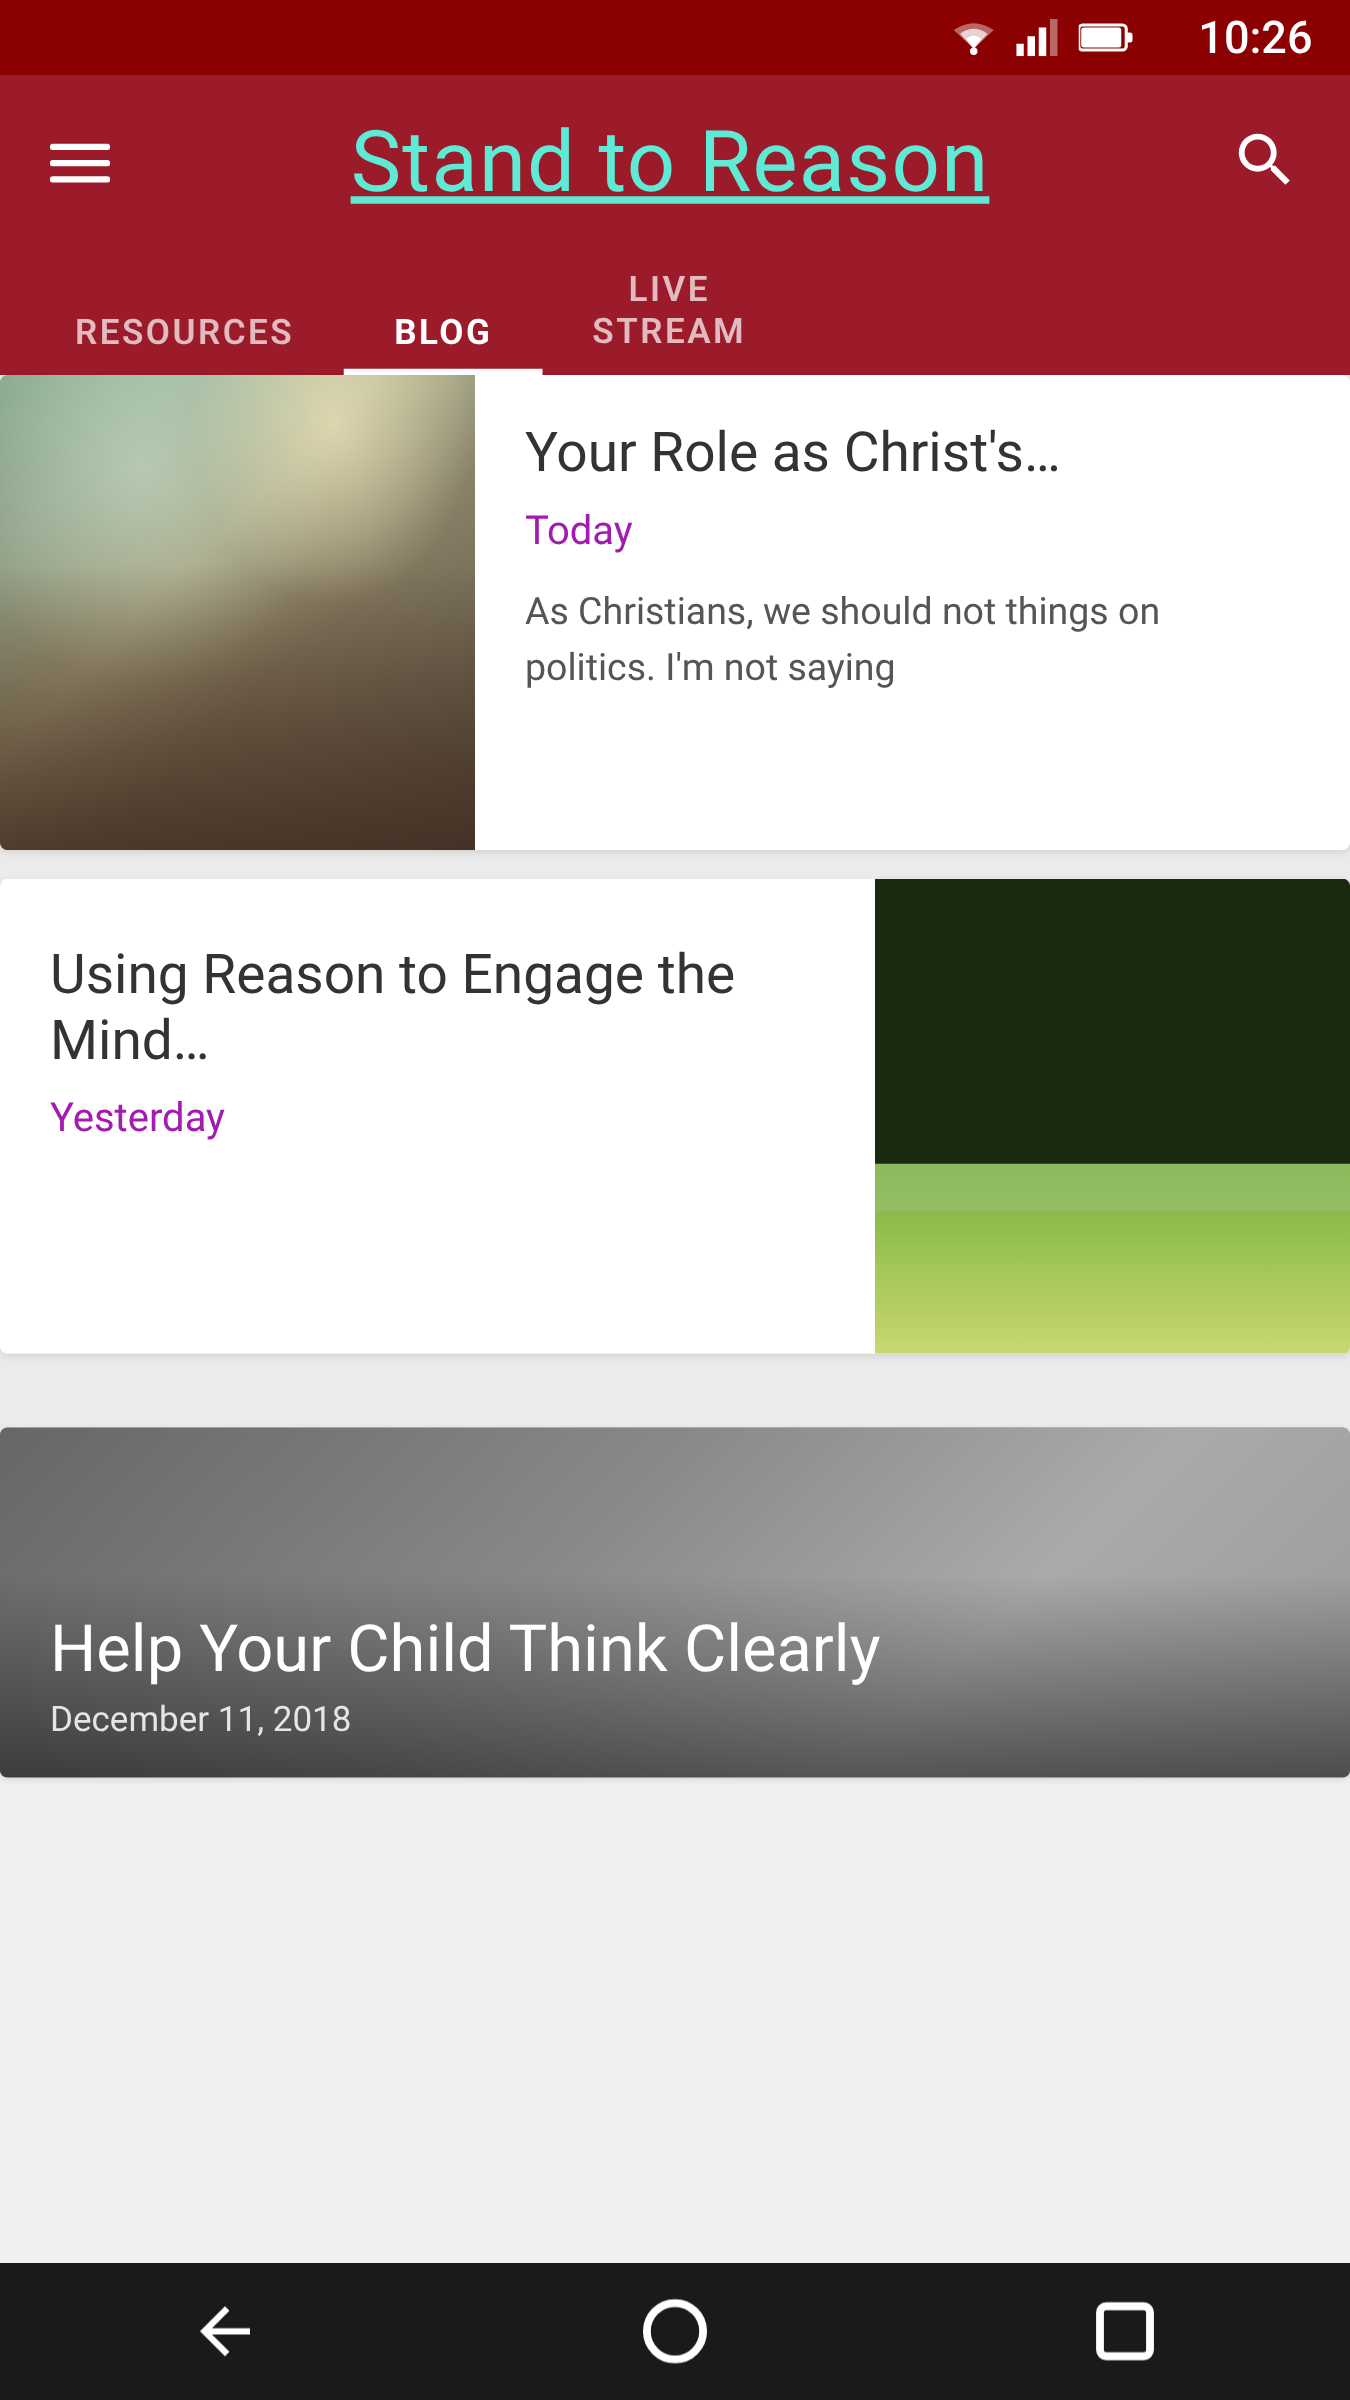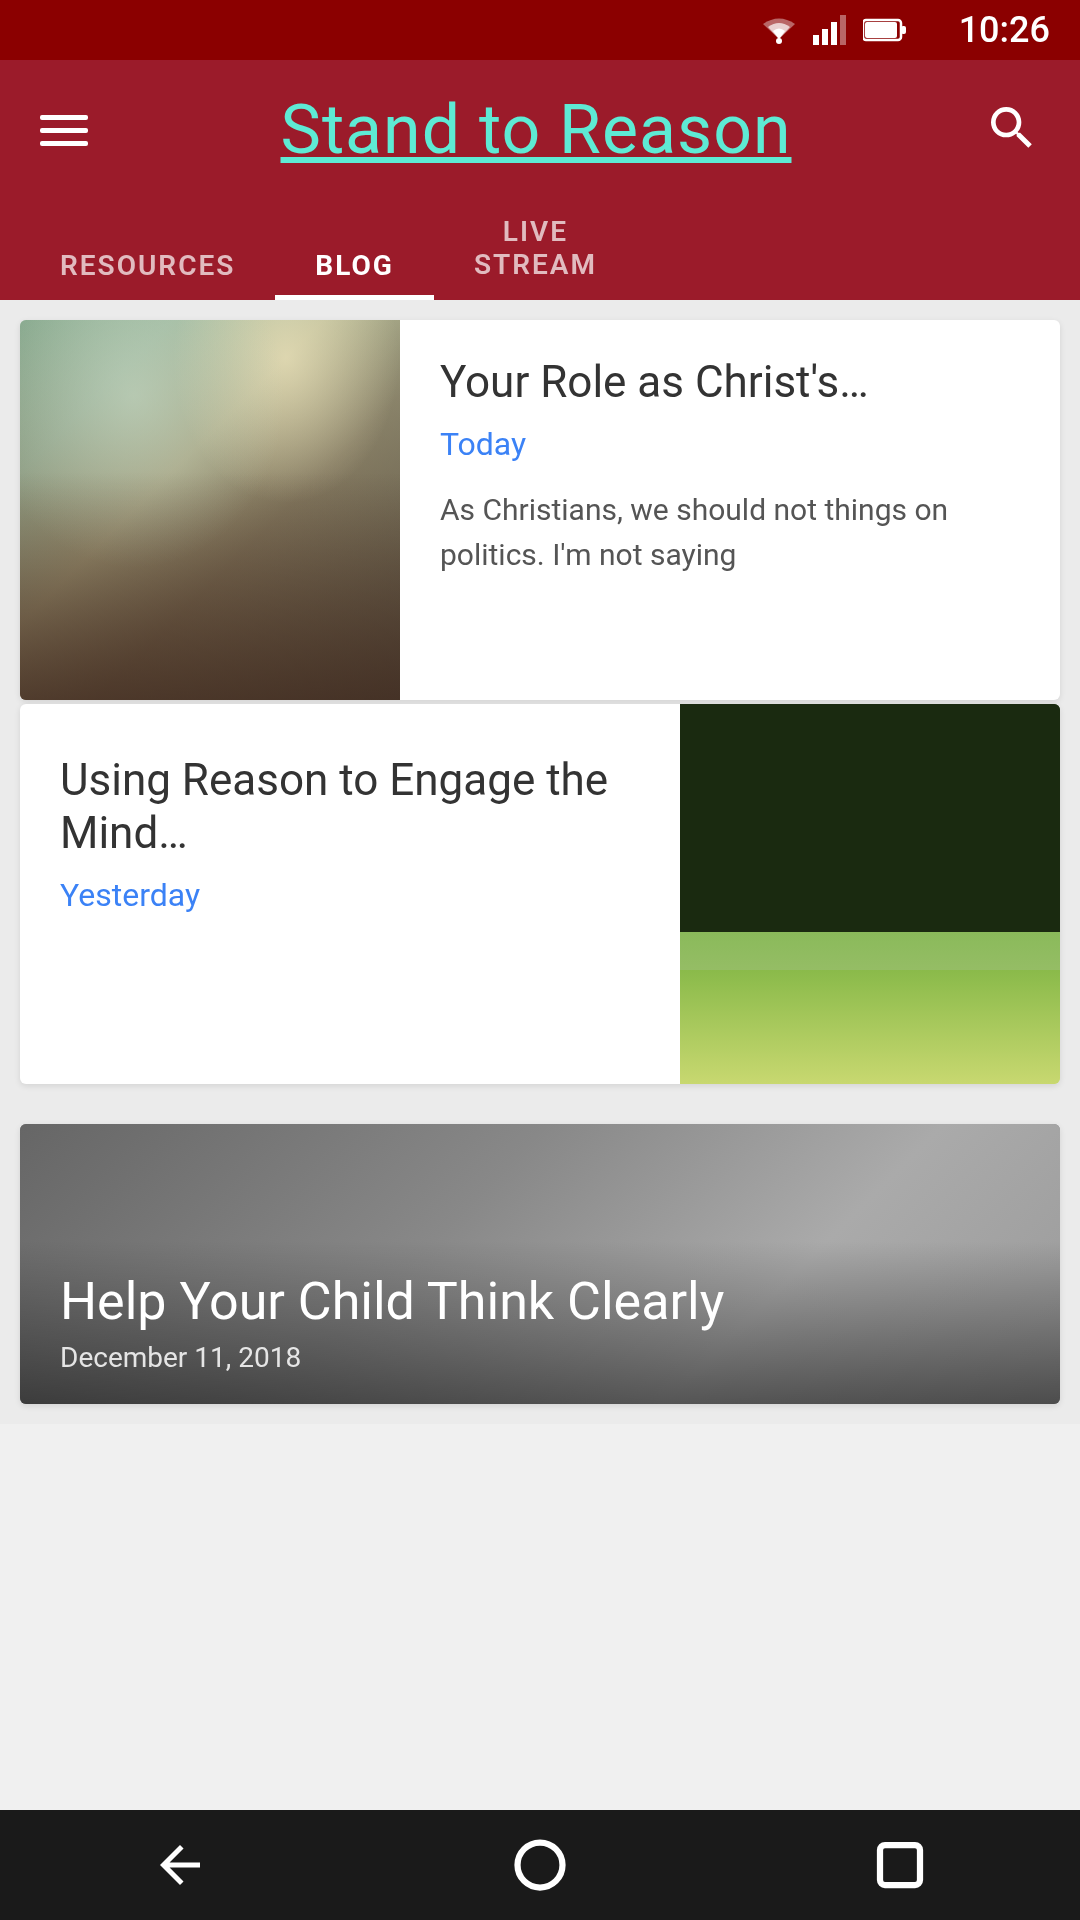--- a/index.html
+++ b/index.html
@@ -111,24 +111,23 @@
       background: white;
     }
     .nav-tab-livestream {
       text-align: center;
       line-height: 1.2;
     }
 
     
     .content {
       background: #ebebeb;
-      padding: 20px;
       display: flex;
       flex-direction: column;
-      gap: 4px;
+      gap: 23px;
     }
 
     
     .blog-card {
       background: white;
       border-radius: 6px;
       overflow: hidden;
       display: flex;
       box-shadow: 0 2px 6px rgba(0,0,0,0.1);
     }
@@ -201,21 +200,21 @@
     }
     .blog-card-title {
       font-size: 44px;
       color: #333;
       font-weight: 400;
       line-height: 1.2;
       margin-bottom: 16px;
     }
     .blog-card-date {
       font-size: 32px;
-      color: #3b82f6;
+      color: #a21caf;
       margin-bottom: 24px;
     }
     .blog-card-excerpt {
       font-size: 30px;
       color: #555;
       line-height: 1.5;
     }
 
     
     .blog-card-reverse {

